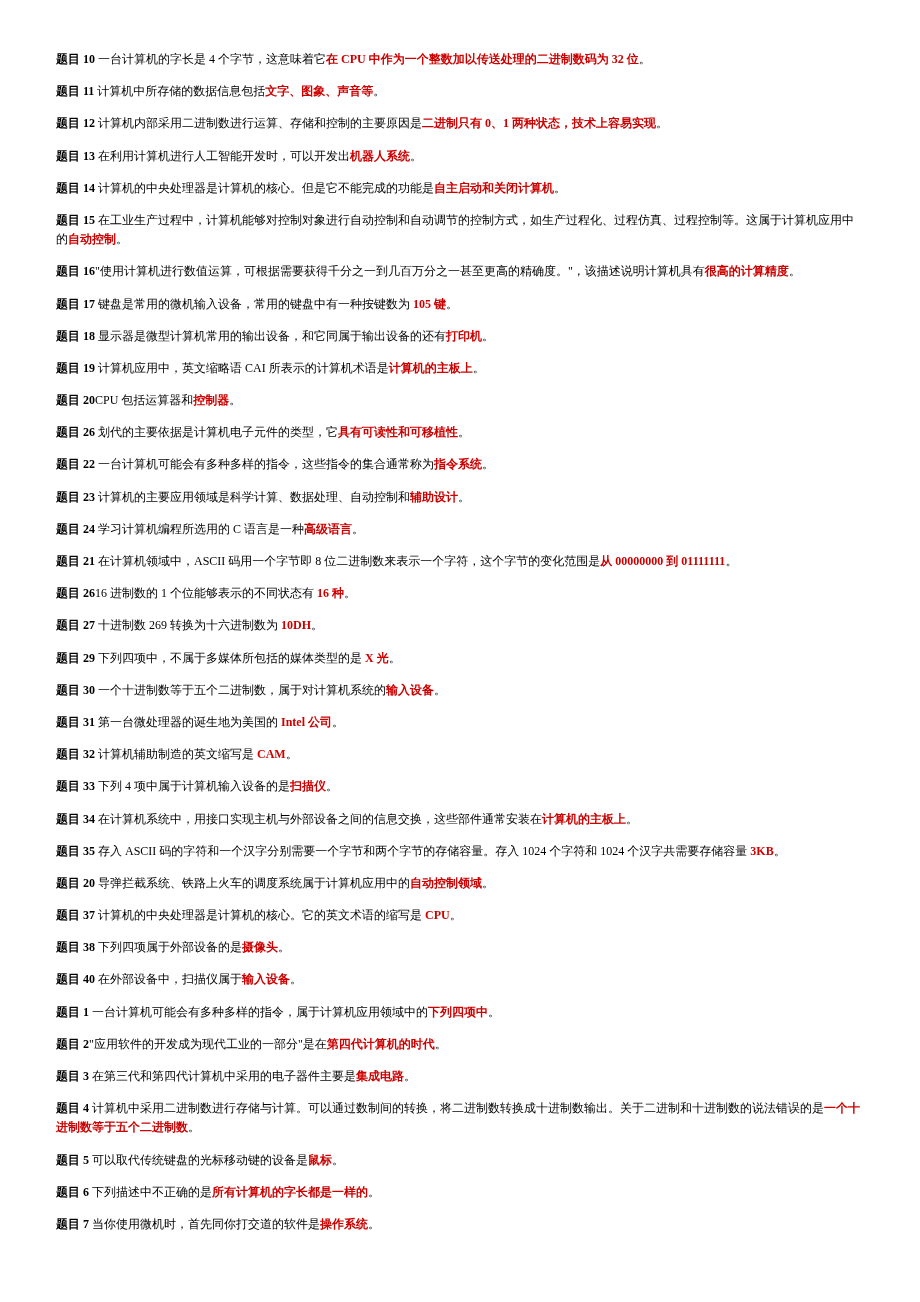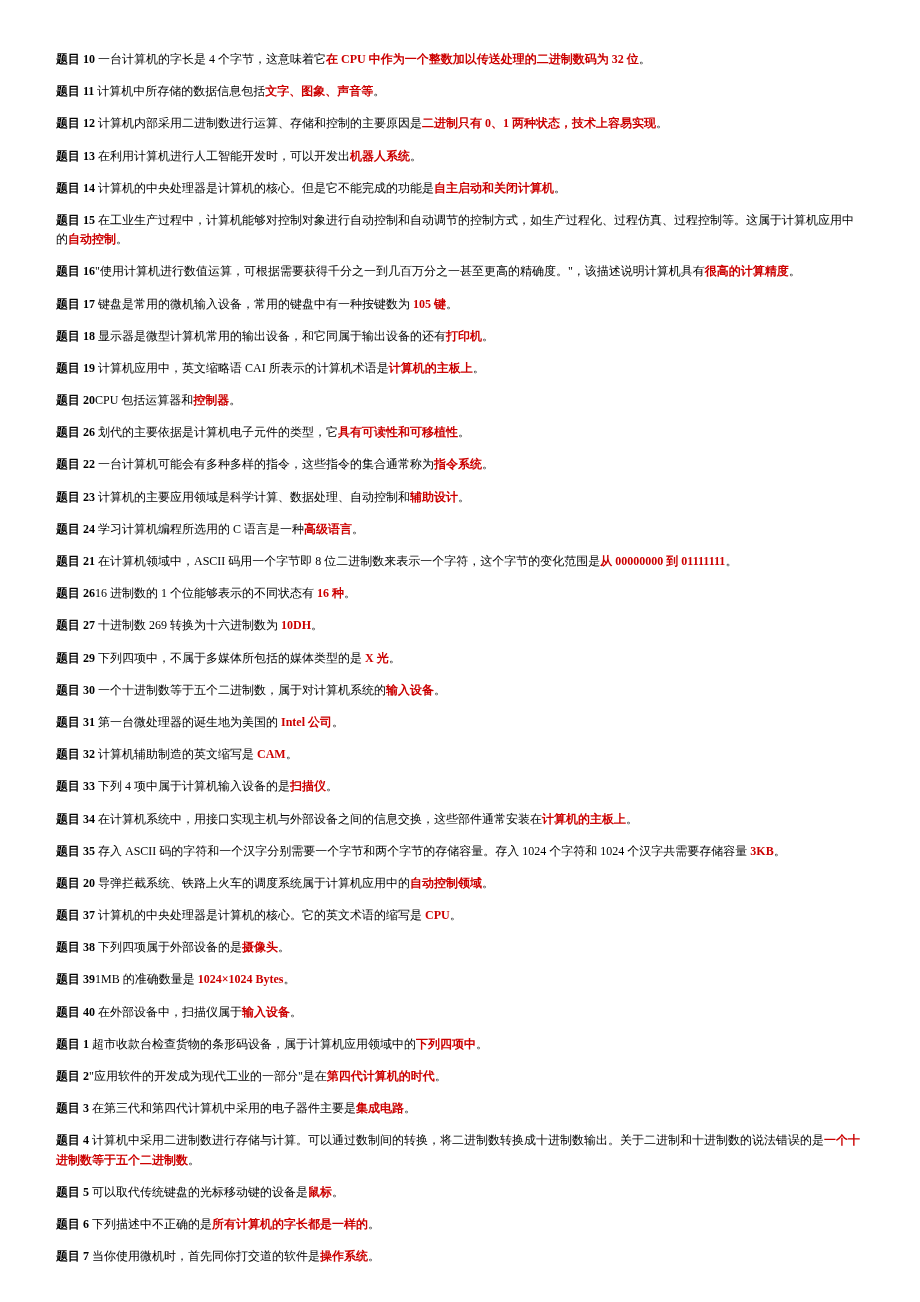--- a/index.html
+++ b/index.html
@@ -49,22 +49,21 @@
     <div class="item"><span class="label">题目 29</span><span> 下列四项中，不属于多媒体所包括的媒体类型的是</span><span class="red"> X 光</span><span>。</span></div>
     <div class="item"><span class="label">题目 30</span><span> 一个十进制数等于五个二进制数，属于对计算机系统的</span><span class="red">输入设备</span><span>。</span></div>
     <div class="item"><span class="label">题目 31</span><span> 第一台微处理器的诞生地为美国的</span><span class="red"> Intel 公司</span><span>。</span></div>
     <div class="item"><span class="label">题目 32</span><span> 计算机辅助制造的英文缩写是</span><span class="red"> CAM</span><span>。</span></div>
     <div class="item"><span class="label">题目 33</span><span> 下列 4 项中属于计算机输入设备的是</span><span class="red">扫描仪</span><span>。</span></div>
     <div class="item"><span class="label">题目 34</span><span> 在计算机系统中，用接口实现主机与外部设备之间的信息交换，这些部件通常安装在</span><span class="red">计算机的主板上</span><span>。</span></div>
     <div class="item"><span class="label">题目 35</span><span> 存入 ASCII 码的字符和一个汉字分别需要一个字节和两个字节的存储容量。存入 1024 个字符和 1024 个汉字共需要存储容量</span><span class="red"> 3KB</span><span>。</span></div>
     <div class="item"><span class="label">题目 20</span><span> 导弹拦截系统、铁路上火车的调度系统属于计算机应用中的</span><span class="red">自动控制领域</span><span>。</span></div>
     <div class="item"><span class="label">题目 37</span><span> 计算机的中央处理器是计算机的核心。它的英文术语的缩写是</span><span class="red"> CPU</span><span>。</span></div>
     <div class="item"><span class="label">题目 38</span><span> 下列四项属于外部设备的是</span><span class="red">摄像头</span><span>。</span></div>
-    <div class="item"><span class="label">题目 39</span><span>1MB 的准确数量是</span><span class="red"> 1024×1024 Bytes</span><span>。</span></div>
     <div class="item"><span class="label">题目 40</span><span> 在外部设备中，扫描仪属于</span><span class="red">输入设备</span><span>。</span></div>
-    <div class="item"><span class="label">题目 1</span><span> 超市收款台检查货物的条形码设备，属于计算机应用领域中的</span><span class="red">下列四项中</span><span>。</span></div>
+    <div class="item"><span class="label">题目 1</span><span> 一台计算机可能会有多种多样的指令，属于计算机应用领域中的</span><span class="red">下列四项中</span><span>。</span></div>
     <div class="item"><span class="label">题目 2</span><span>"应用软件的开发成为现代工业的一部分"是在</span><span class="red">第四代计算机的时代</span><span>。</span></div>
     <div class="item"><span class="label">题目 3</span><span> 在第三代和第四代计算机中采用的电子器件主要是</span><span class="red">集成电路</span><span>。</span></div>
     <div class="item"><span class="label">题目 4</span><span> 计算机中采用二进制数进行存储与计算。可以通过数制间的转换，将二进制数转换成十进制数输出。关于二进制和十进制数的说法错误的是</span><span class="red">一个十进制数等于五个二进制数</span><span>。</span></div>
     <div class="item"><span class="label">题目 5</span><span> 可以取代传统键盘的光标移动键的设备是</span><span class="red">鼠标</span><span>。</span></div>
     <div class="item"><span class="label">题目 6</span><span> 下列描述中不正确的是</span><span class="red">所有计算机的字长都是一样的</span><span>。</span></div>
     <div class="item"><span class="label">题目 7</span><span> 当你使用微机时，首先同你打交道的软件是</span><span class="red">操作系统</span><span>。</span></div>
   </div>
 
 </body></html>

